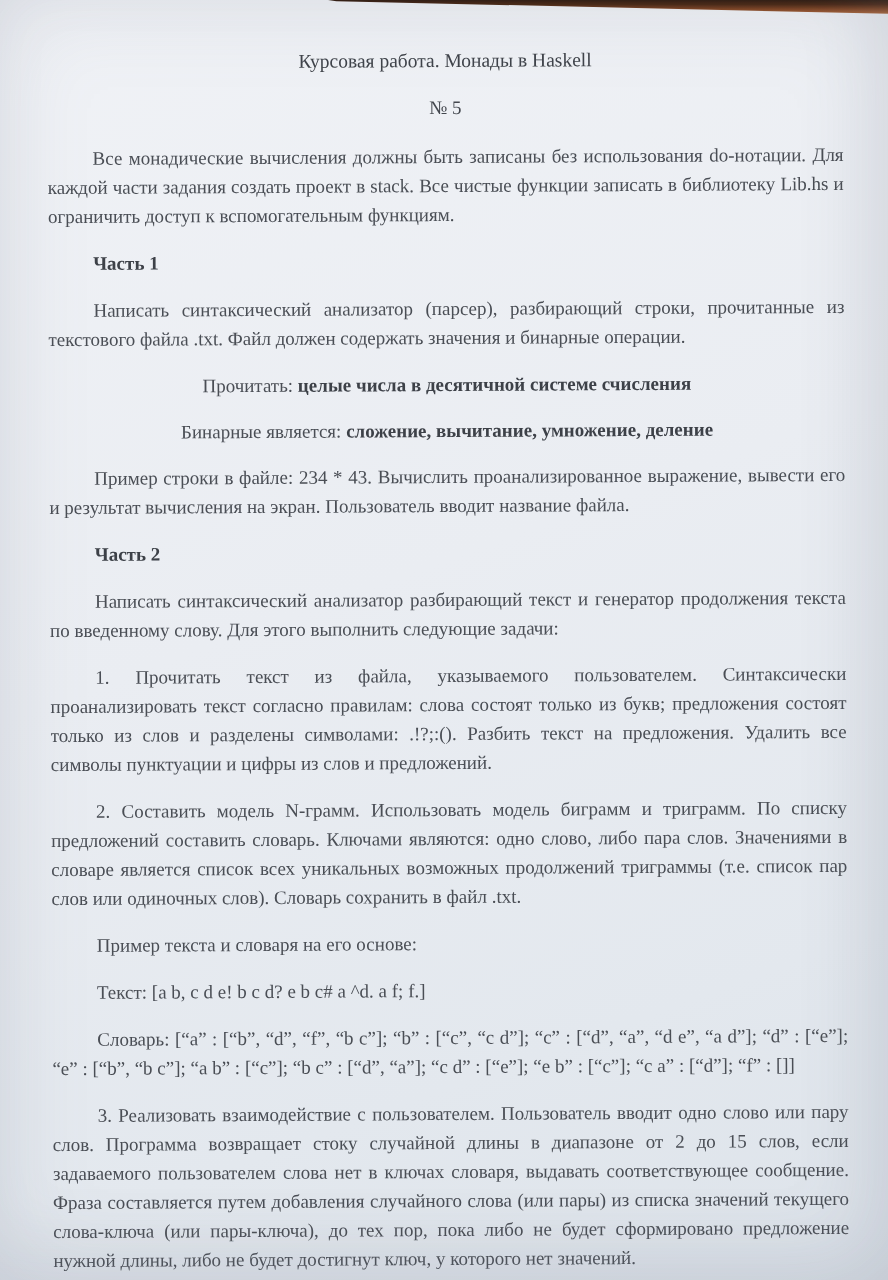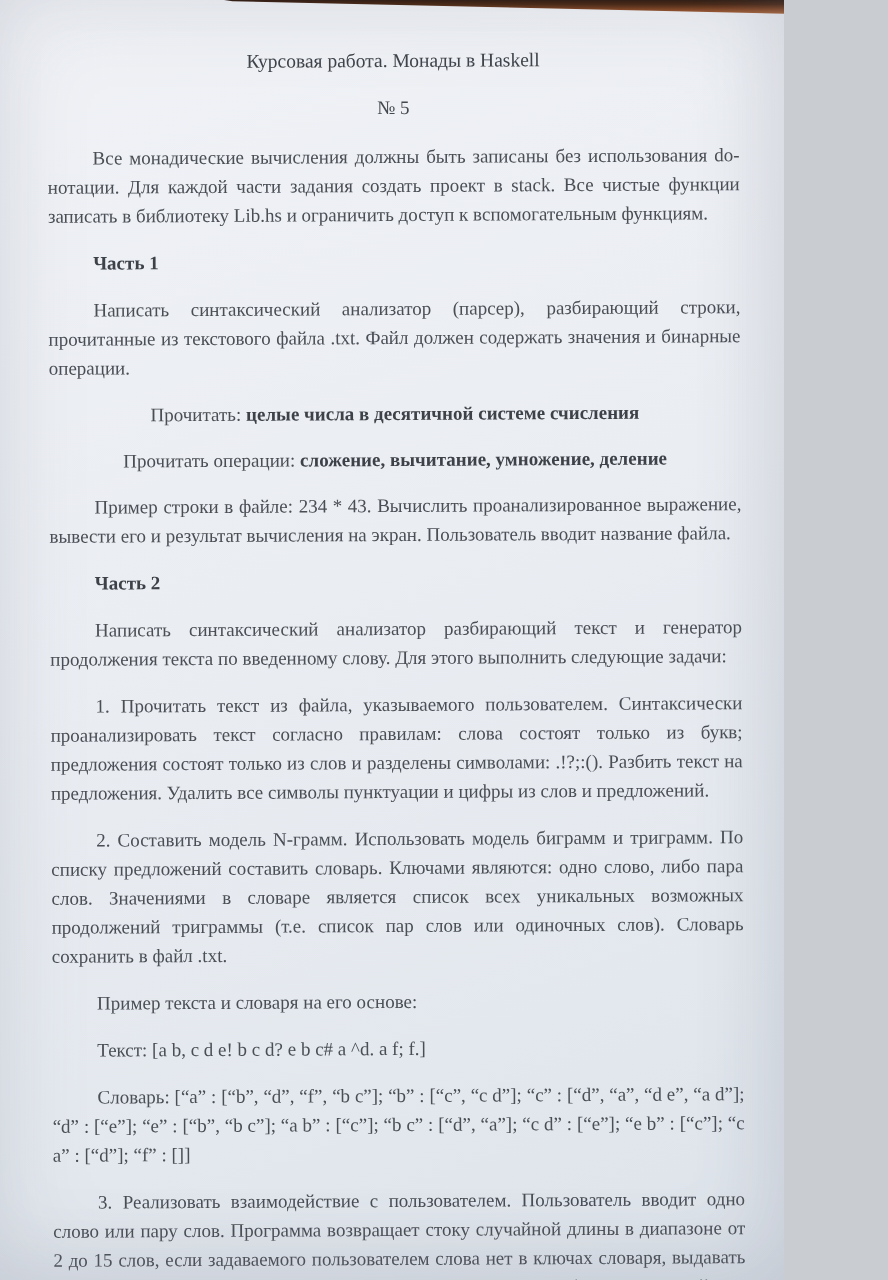--- a/index.html
+++ b/index.html
@@ -2,21 +2,21 @@
 <html><head>
 <meta charset="utf-8">
 <style>
   html, body {
     margin: 0;
     padding: 0;
     background: #c9ccd1;
   }
   .photo {
     position: relative;
-    width: 784px;
+    width: 888px;
     height: 1280px;
     overflow: hidden;
     background: linear-gradient(160deg, #f0f2f6 0%, #eaedf2 45%, #e3e8ee 78%, #dde3ea 100%);
     font-family: "Liberation Serif", "DejaVu Serif", serif;
   }
   .photo::after {
     content: "";
     position: absolute;
     inset: 0;
     pointer-events: none;
@@ -81,21 +81,21 @@
     <div class="docnum center">№ 5</div>
 
     <p class="body">Все монадические вычисления должны быть записаны без использования do-нотации. Для каждой части задания создать проект в stack. Все чистые функции записать в библиотеку Lib.hs и ограничить доступ к вспомогательным функциям.</p>
 
     <p class="part-heading">Часть 1</p>
 
     <p class="body">Написать синтаксический анализатор (парсер), разбирающий строки, прочитанные из текстового файла .txt. Файл должен содержать значения и бинарные операции.</p>
 
     <p class="center-line"><span>Прочитать: </span><span class="bold">целые числа в десятичной системе счисления</span></p>
 
-    <p class="center-line"><span>Прочитать операции: </span><span class="bold">сложение, вычитание, умножение, деление</span></p>
+    <p class="center-line"><span>Бинарные является: </span><span class="bold">сложение, вычитание, умножение, деление</span></p>
 
     <p class="body">Пример строки в файле: 234 * 43. Вычислить проанализированное выражение, вывести его и результат вычисления на экран. Пользователь вводит название файла.</p>
 
     <p class="part-heading">Часть 2</p>
 
     <p class="body">Написать синтаксический анализатор разбирающий текст и генератор продолжения текста по введенному слову. Для этого выполнить следующие задачи:</p>
 
     <p class="body">1.  Прочитать текст из файла, указываемого пользователем. Синтаксически проанализировать текст согласно правилам: слова состоят только из букв; предложения состоят только из слов и разделены символами: .!?;:(). Разбить текст на предложения. Удалить все символы пунктуации и цифры из слов и предложений.</p>
 
     <p class="body">2. Составить модель N-грамм. Использовать модель биграмм и триграмм. По списку предложений составить словарь. Ключами являются: одно слово, либо пара слов. Значениями в словаре является список всех уникальных возможных продолжений триграммы (т.е. список пар слов или одиночных слов). Словарь сохранить в файл .txt.</p>

